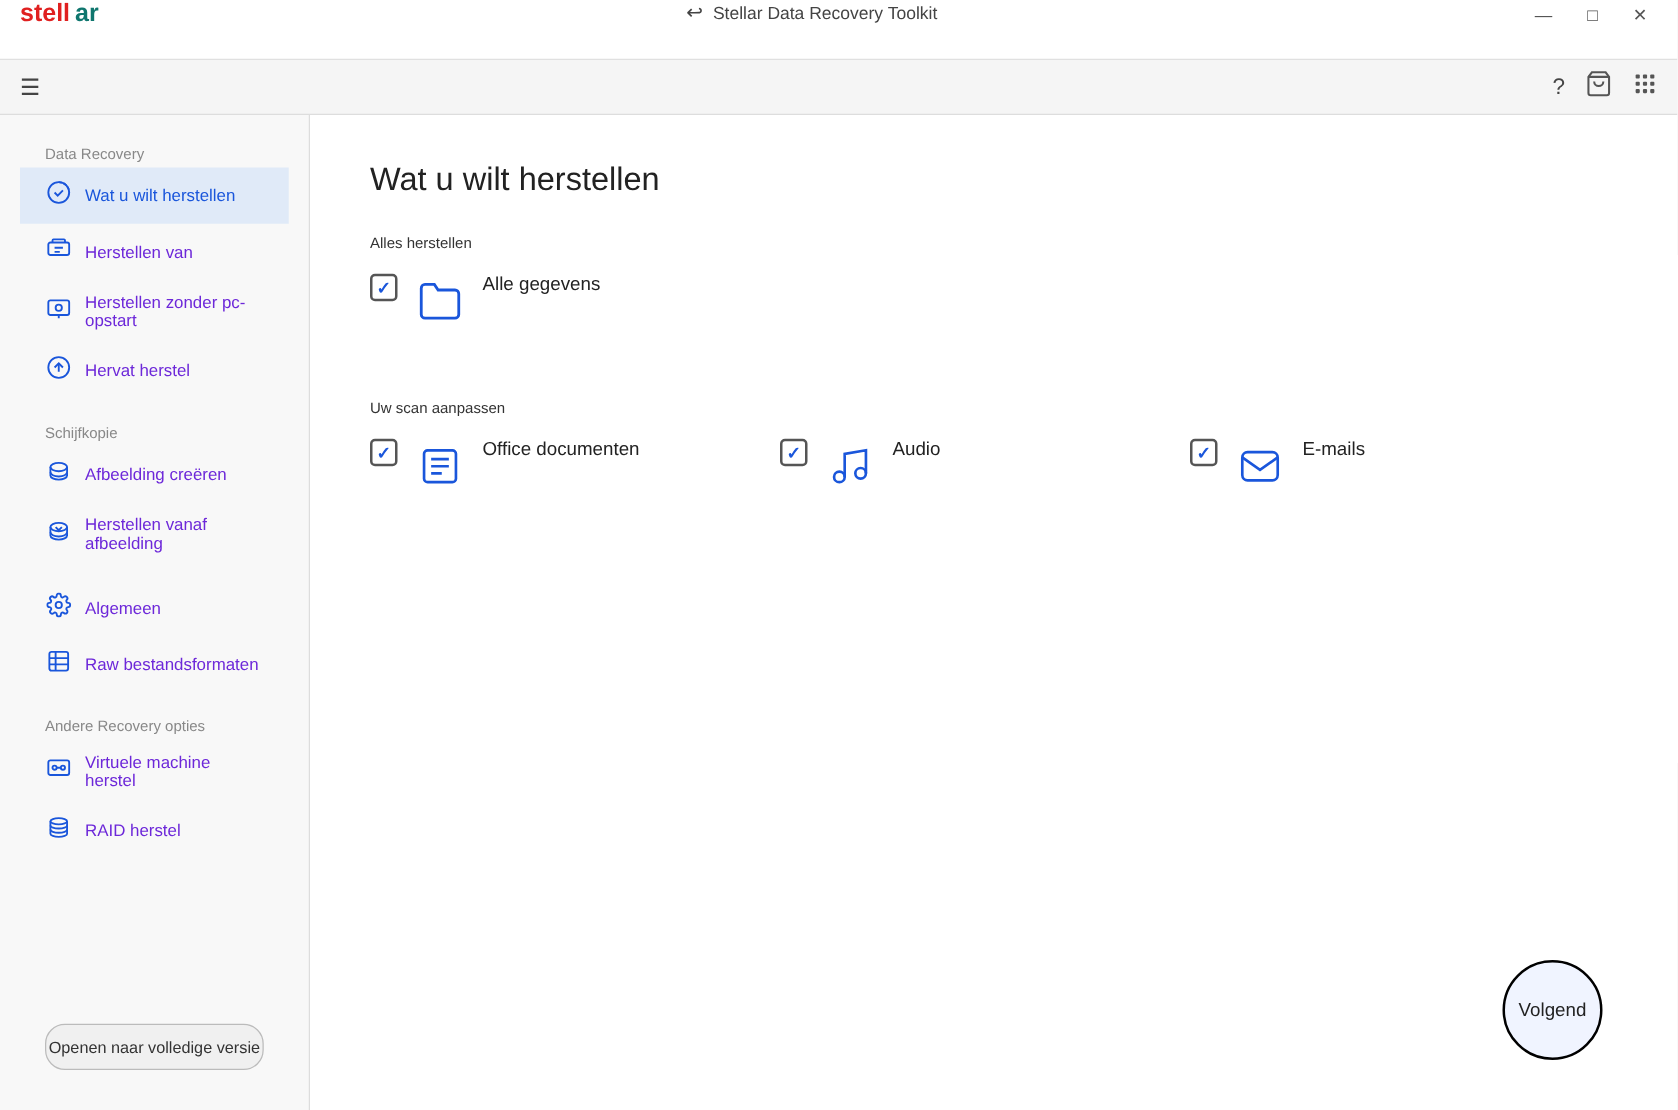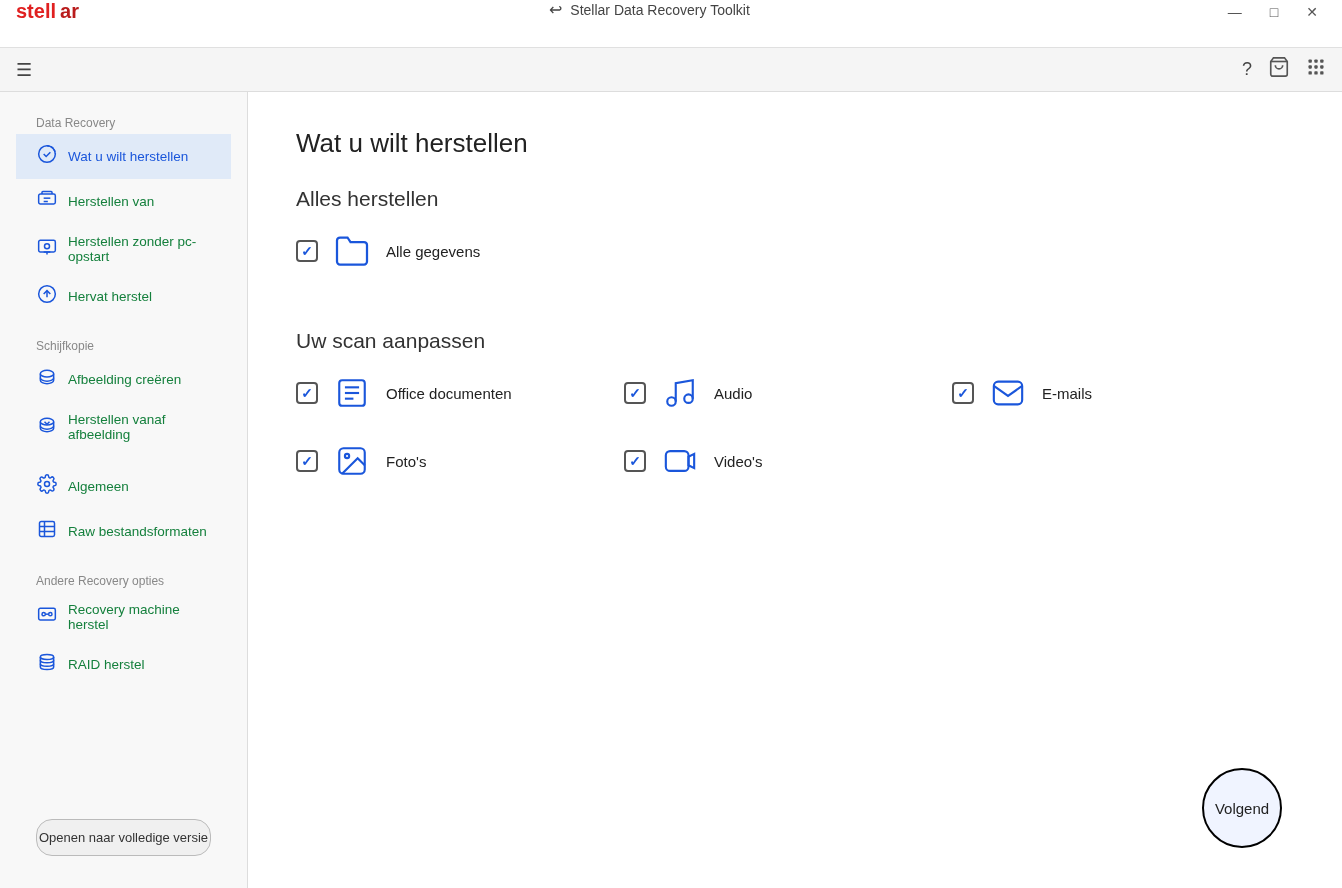--- a/index.html
+++ b/index.html
@@ -36,44 +36,44 @@
       width: 248px; background: #f8f8f8; border-right: 1px solid #ddd;
       display: flex; flex-direction: column; padding: 16px 16px;
       overflow-y: auto;
     }
     .sidebar-section-title {
       font-size: 12px; color: #888; padding: 8px 20px 4px 20px;
       text-transform: none; font-weight: 400;
     }
     .sidebar-item {
       display: flex; align-items: center; gap: 10px;
-      padding: 10px 20px; cursor: pointer; font-size: 13.5px; color: #15803d;
+      padding: 10px 20px; cursor: pointer; font-size: 13.5px; color: #6d28d9;
       border-radius: 0;
     }
     .sidebar-item.active { background: #e0eaf8; color: #1a56db; }
     .sidebar-item-icon { font-size: 18px; color: #1a56db; min-width: 22px; text-align: center; }
     .sidebar-bottom { margin-top: auto; padding: 16px 20px; }
     .open-full-btn {
       width: 100%; padding: 10px 0; border: 1px solid #bbb; background: #f0f0f0;
       border-radius: 16px; cursor: pointer; font-size: 13px; color: #333;
     }
 
     
     .main-content {
       flex: 1; background: #fff; padding: 36px 48px; overflow-y: auto;
       position: relative;
     }
     .page-title { font-size: 26px; color: #222; font-weight: 500; margin-bottom: 28px; }
-    .section-title { font-size: 21px; color: #333; font-weight: 500; margin-bottom: 18px; }
+    .section-title { font-size: 12px; color: #333; font-weight: 500; margin-bottom: 18px; }
 
     
     .option-group { margin-bottom: 32px; }
     .option-row { display: flex; align-items: center; gap: 0; flex-wrap: wrap; }
     .option-item {
-      display: flex; align-items: center; gap: 12px;
+      display: flex; gap: 12px;
       min-width: 280px; margin-bottom: 24px; margin-right: 48px;
     }
     .checkbox {
       width: 22px; height: 22px; border: 2px solid #555; border-radius: 4px;
       display: flex; align-items: center; justify-content: center;
       cursor: pointer; background: #fff; flex-shrink: 0;
     }
     .checkbox.checked::after {
       content: '✓'; color: #1a56db; font-size: 14px; font-weight: 700;
     }
@@ -93,21 +93,21 @@
       display: flex; align-items: center; justify-content: center;
     }
   </style>
 </head>
 <body>
 
 <div class="title-bar">
   <div class="title-bar-left">
     <div class="logo">
       <span style="color:#e02020;">stell</span>
-        <span style="color:#b91c1c;">ar</span>
+        <span style="color:#0f766e;">ar</span>
     </div>
   </div>
   <div class="title-bar-center">
     <span style="font-size:16px;">↩</span>
     <span>Stellar Data Recovery Toolkit</span>
   </div>
   <div class="title-bar-right">
     <button class="win-btn">—</button>
     <button class="win-btn">□</button>
     <button class="win-btn win-btn-close">✕</button>
@@ -244,21 +244,21 @@
     <div class="sidebar-section-title">Andere Recovery opties</div>
     <div class="sidebar-item">
       <span class="sidebar-item-icon">
         <svg width="20" height="20" viewBox="0 0 24 24" fill="none" stroke="#1a56db" stroke-width="1.8">
           <rect x="2" y="4" width="20" height="14" rx="2"></rect>
           <circle cx="8" cy="11" r="2"></circle>
             <circle cx="16" cy="11" r="2"></circle>
           <path d="M10 11h4"></path>
         </svg>
       </span>
-      <span>Recovery machine herstel</span>
+      <span>Virtuele machine herstel</span>
     </div>
     <div class="sidebar-item">
       <span class="sidebar-item-icon">
         <svg width="20" height="20" viewBox="0 0 24 24" fill="none" stroke="#1a56db" stroke-width="1.8">
           <ellipse cx="12" cy="6" rx="8" ry="3"></ellipse>
           <path d="M4 6v4c0 1.66 3.58 3 8 3s8-1.34 8-3V6"></path>
           <path d="M4 10v4c0 1.66 3.58 3 8 3s8-1.34 8-3v-4"></path>
           <path d="M4 14v4c0 1.66 3.58 3 8 3s8-1.34 8-3v-4"></path>
         </svg>
       </span>
@@ -320,42 +320,19 @@
           <div class="option-icon-wrap">
             <svg width="34" height="34" viewBox="0 0 24 24" fill="none" stroke="#1a56db" stroke-width="1.5">
               <rect x="2" y="4" width="20" height="16" rx="3"></rect>
               <path d="M2 7l10 7 10-7"></path>
             </svg>
           </div>
           <span class="option-label">E-mails</span>
         </div>
       </div>
 
-      <div class="option-row">
-        <div class="option-item">
-          <div class="checkbox checked"></div>
-          <div class="option-icon-wrap">
-            <svg width="34" height="34" viewBox="0 0 24 24" fill="none" stroke="#1a56db" stroke-width="1.5">
-              <rect x="3" y="3" width="18" height="18" rx="3"></rect>
-              <circle cx="8.5" cy="8.5" r="1.5"></circle>
-              <path d="M21 15l-5-5L5 21"></path>
-            </svg>
-          </div>
-          <span class="option-label">Foto's</span>
-        </div>
-        <div class="option-item">
-          <div class="checkbox checked"></div>
-          <div class="option-icon-wrap">
-            <svg width="34" height="34" viewBox="0 0 24 24" fill="none" stroke="#1a56db" stroke-width="1.5">
-              <rect x="2" y="5" width="16" height="14" rx="3"></rect>
-              <path d="M18 9l4-2v10l-4-2V9z"></path>
-            </svg>
-          </div>
-          <span class="option-label">Video's</span>
-        </div>
-      </div>
     </div>
 
     <div class="next-btn-wrap">
       <button class="next-btn">Volgend</button>
     </div>
   </div>
 </div>
 
 </body></html>

